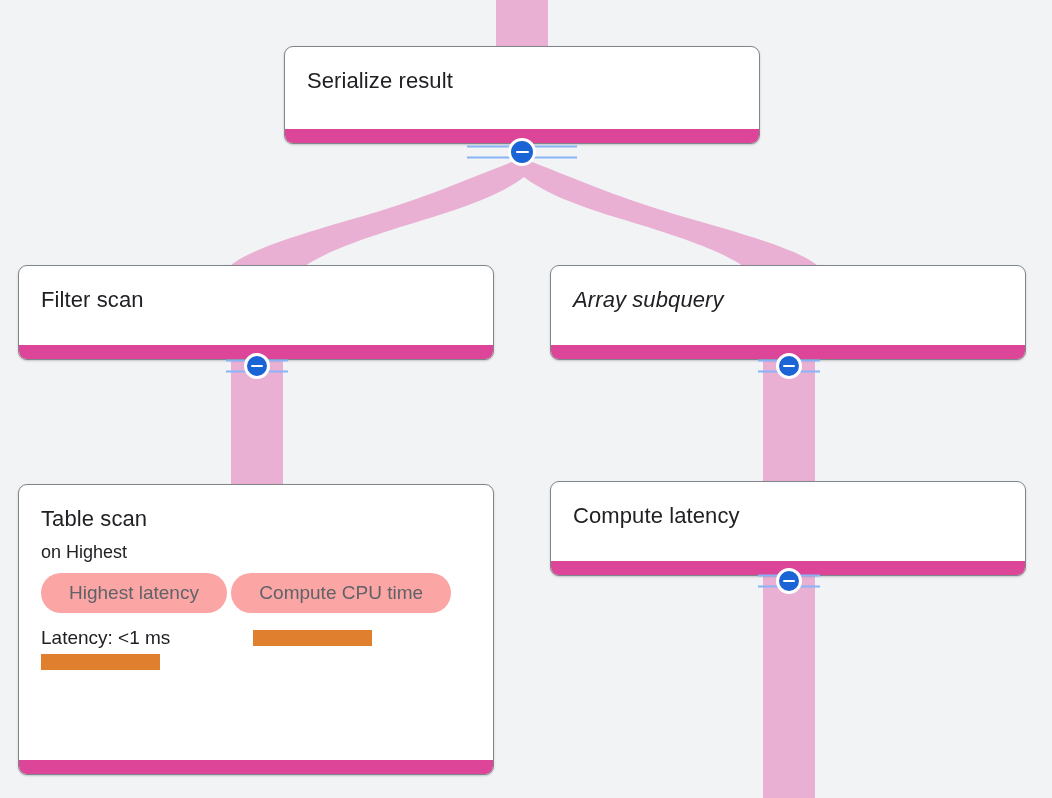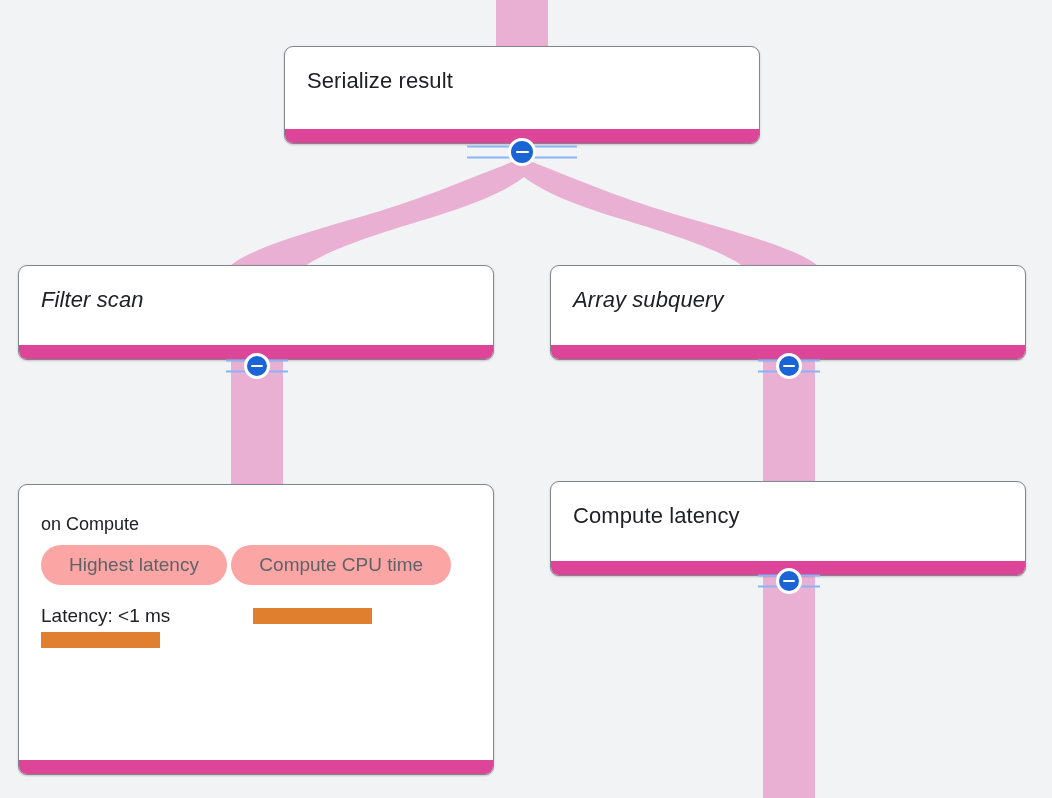--- a/index.html
+++ b/index.html
@@ -73,21 +73,21 @@
     color: #5f6368;
     font-size: 19px;
     line-height: 22px;
     padding: 9px 28px;
     border-radius: 22px;
     margin-bottom: 7px;
     white-space: nowrap;
   }
   .metrics-row {
     display: flex;
-    margin-top: 12px;
+    margin-top: 6px;
   }
   .metric {
     width: 212px;
   }
   .metric-label {
     font-size: 19px;
     color: #202124;
     line-height: 24px;
     white-space: nowrap;
   }
@@ -191,21 +191,21 @@
   <div class="collapse-toggle" style="left:522px; top:152px; width:110px; height:30px;">
     <div class="toggle-rails" style="width:110px;">
       <div class="rail"></div>
       <div class="rail"></div>
     </div>
     <div class="toggle-circle" style="width:28px; height:28px;">
       <div class="toggle-minus" style="width:13px; height:2.5px;"></div>
     </div>
   </div>
 
-  <div class="node" style="left:18px; top:265px; width:476px; height:95px;font-style:italic;">
+  <div class="node" style="left:18px; top:265px; width:476px; height:95px;">
     <div class="node-body">
       <div class="node-title">Filter scan</div>
     </div>
     <div class="node-footer"></div>
   </div>
 
   <div class="collapse-toggle" style="left:257px; top:366px; width:62px; height:26px;">
     <div class="toggle-rails" style="width:62px;">
       <div class="rail"></div>
       <div class="rail"></div>
@@ -227,21 +227,22 @@
       <div class="rail"></div>
       <div class="rail"></div>
     </div>
     <div class="toggle-circle" style="width:26px; height:26px;">
       <div class="toggle-minus" style="width:12px; height:2.5px;"></div>
     </div>
   </div>
 
   <div class="node" style="left:18px; top:484px; width:476px; height:291px;">
     <div class="node-body">
-      <div class="node-subtitle">on Compute</div>
+      <div class="node-title">Table scan</div>
+      <div class="node-subtitle">on Highest</div>
 
       <div class="chip-list">
         <div class="chip">Highest latency</div>
         <div class="chip">Compute CPU time</div>
       </div>
 
       <div class="metrics-row">
         <div class="metric">
           <div class="metric-label">Latency: &lt;1 ms</div>
           <div class="metric-bar-track">

